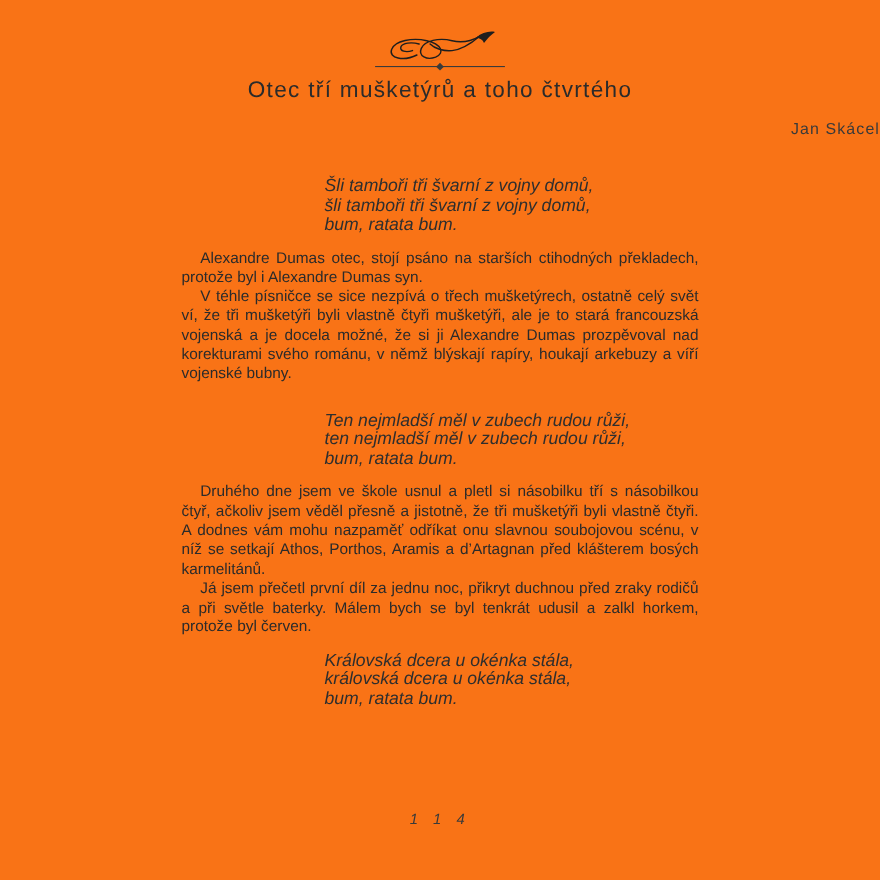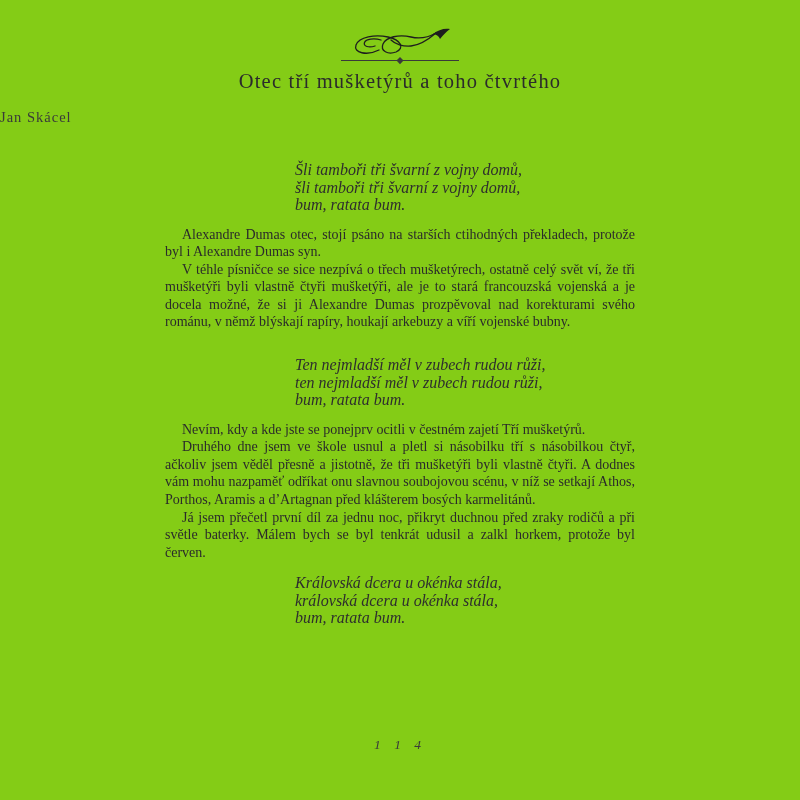--- a/index.html
+++ b/index.html
@@ -1,22 +1,22 @@
 <!DOCTYPE html>
 <html lang="cs"><head>
 <meta charset="utf-8">
 <style>
   * { margin: 0; padding: 0; box-sizing: border-box; }
   html, body { background: #ffffff; }
   .page {
     position: relative;
     width: 800px;
     height: 800px;
-    background: #84cc16;
-    font-family: Liberation Serif, serif;
+    background: #f97316;
+    font-family: Liberation Sans, sans-serif;
     color: #2b2b2b;
     overflow: hidden;
   }
   .content {
     width: 470px;
     margin: 0 auto;
   }
   
   .ornament-wrap {
     padding-top: 26px;
@@ -45,21 +45,21 @@
   .title {
     margin-top: 9px;
     text-align: center;
     font-size: 20.5px;
     font-weight: normal;
     letter-spacing: 1.2px;
     color: #2b2b2b;
   }
   .author {
     margin-top: 16px;
-    text-align: left;
+    text-align: right;
     font-size: 14.5px;
     letter-spacing: 1px;
     color: #3a3a3a;
   }
   
   .verse {
     font-style: italic;
     font-size: 16px;
     line-height: 17.5px;
     margin-left: 130px;
@@ -137,21 +137,20 @@
       <p>V téhle písničce se sice nezpívá o třech mušketýrech, ostatně celý svět ví, že tři mušketýři byli vlastně čtyři mušketýři, ale je to stará francouzská vojenská a je docela možné, že si ji Alexandre Dumas prozpěvoval nad korekturami svého románu, v němž blýskají rapíry, houkají arkebuzy a víří vojenské bubny.</p>
     </div>
 
     <div class="verse verse-2">
       <div>Ten nejmladší měl v zubech rudou růži,</div>
       <div>ten nejmladší měl v zubech rudou růži,</div>
       <div>bum, ratata bum.</div>
     </div>
 
     <div class="prose prose-block after-verse">
-      <p>Nevím, kdy a kde jste se ponejprv ocitli v čestném zajetí Tří mušketýrů.</p>
       <p>Druhého dne jsem ve škole usnul a pletl si násobilku tří s násobilkou čtyř, ačkoliv jsem věděl přesně a jistotně, že tři mušketýři byli vlastně čtyři. A dodnes vám mohu nazpaměť odříkat onu slavnou soubojovou scénu, v níž se setkají Athos, Porthos, Aramis a d’Artagnan před klášterem bosých karmelitánů.</p>
       <p>Já jsem přečetl první díl za jednu noc, přikryt duchnou před zraky rodičů a při světle baterky. Málem bych se byl tenkrát udusil a zalkl horkem, protože byl červen.</p>
     </div>
 
     <div class="verse verse-3">
       <div>Královská dcera u okénka stála,</div>
       <div>královská dcera u okénka stála,</div>
       <div>bum, ratata bum.</div>
     </div>
 

